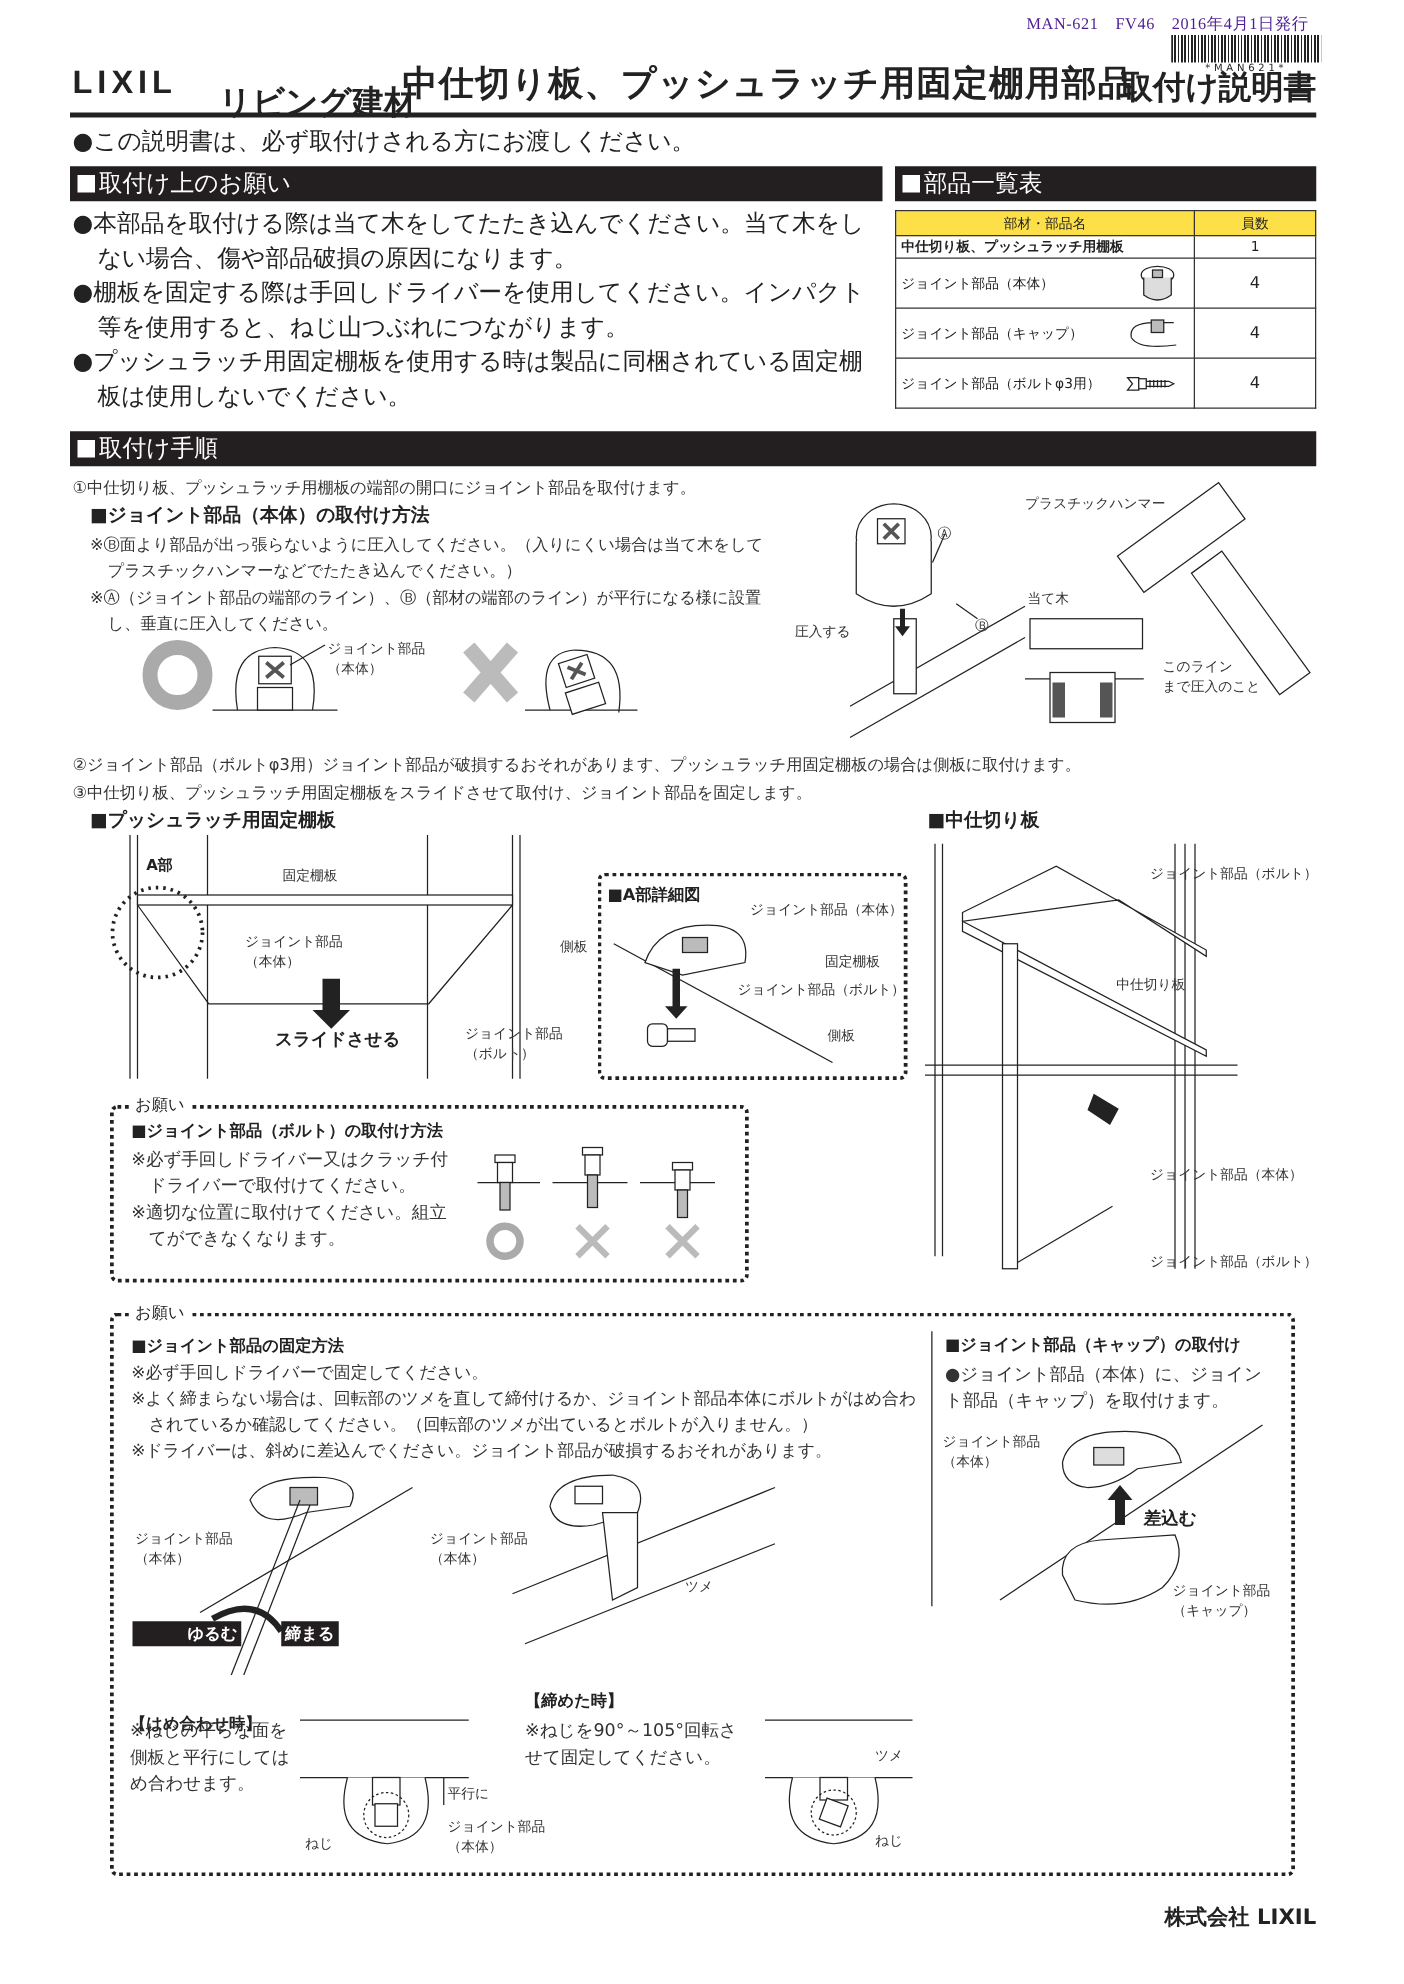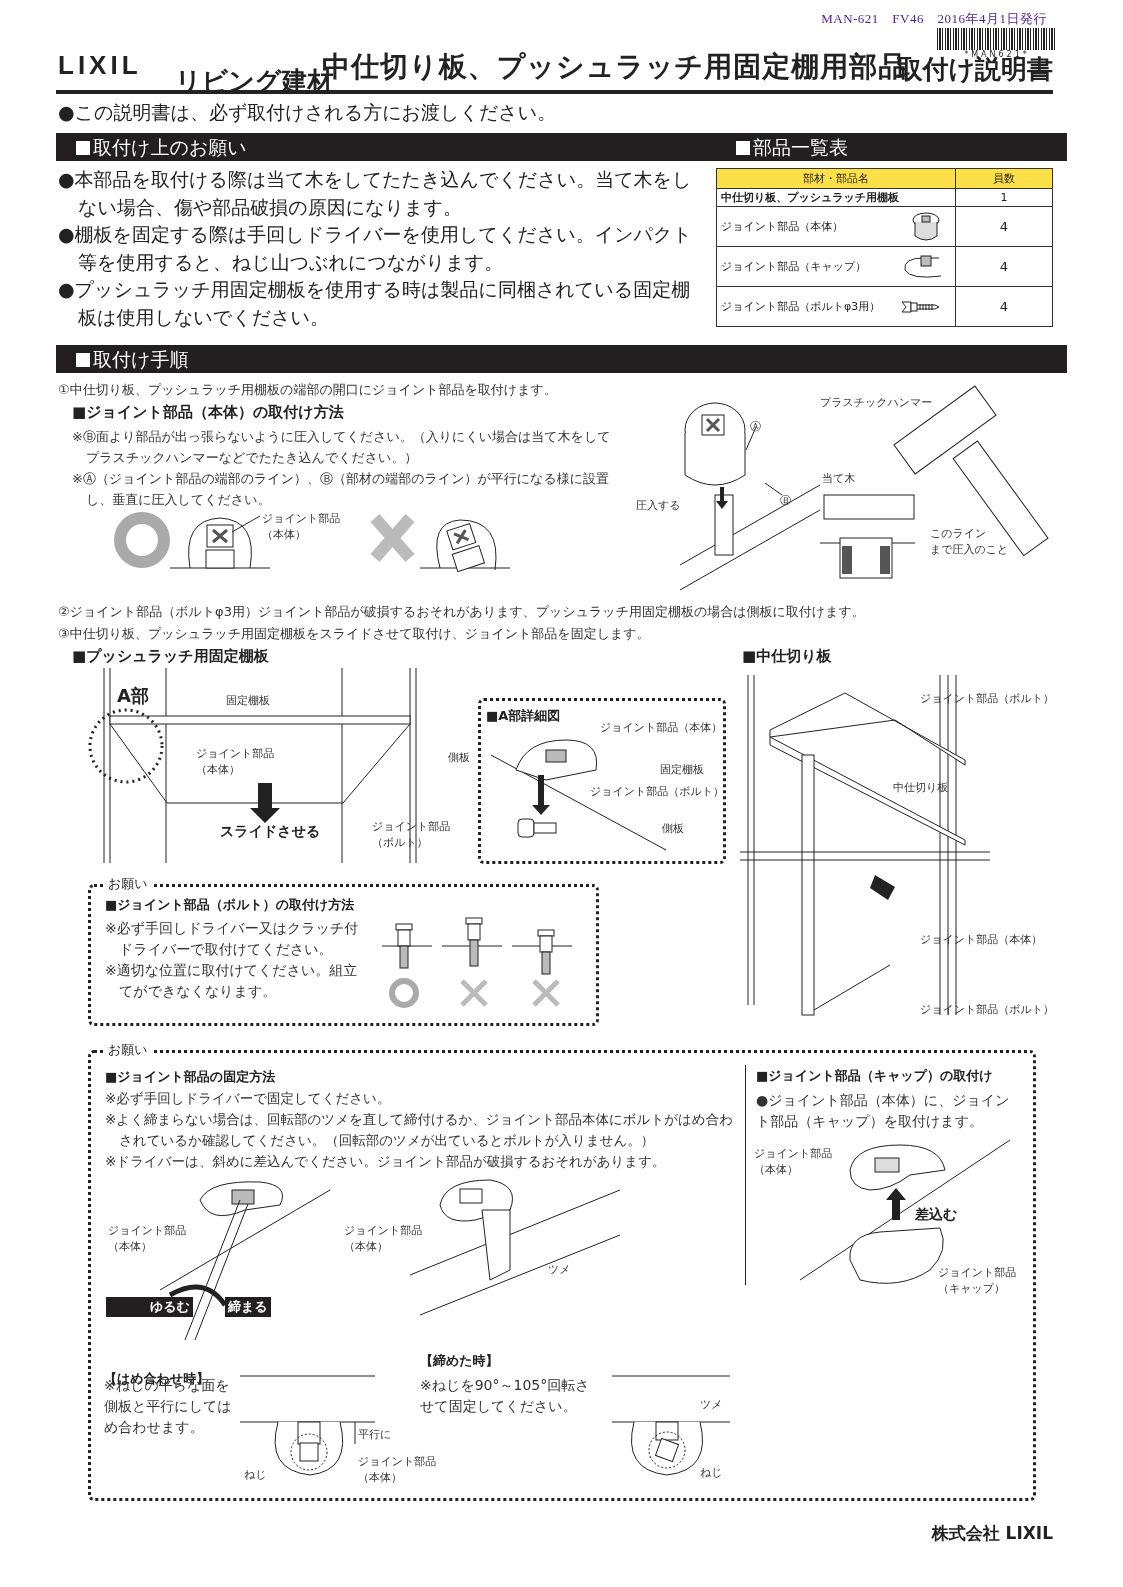--- a/index.html
+++ b/index.html
@@ -7,21 +7,21 @@
   .abs{position:absolute;}
   .meta{right:76px;top:10px;font-size:13px;color:#4c1d95;letter-spacing:.5px;font-family:Liberation Serif, serif;}
   .barcode{right:66px;top:28px;width:120px;height:22px;background:repeating-linear-gradient(90deg,#222 0 1px,#fff 1px 2px,#222 2px 4px,#fff 4px 5px,#222 5px 6px,#fff 6px 8px);}
   .barcode-txt{right:66px;top:50px;width:120px;text-align:center;font-size:8px;letter-spacing:3px;}
   .logo{left:58px;top:50px;font-size:26px;font-weight:bold;letter-spacing:4px;font-family:"Liberation Sans",sans-serif;}
   .cat{left:175px;top:64px;font-size:26px;font-weight:bold;}
   .title{left:322px;top:48px;font-size:28px;font-weight:bold;letter-spacing:1px;}
   .title2{right:70px;top:52px;font-size:26px;font-weight:bold;}
   .rule{left:56px;right:70px;top:90px;height:4px;background:#222;}
   .notice{left:58px;top:100px;font-size:19px;}
-  .bar{background:#231f20;color:#fff;font-size:19px;height:28px;line-height:28px;padding-left:20px;}
+  .bar{background:#231f20;color:#fff;font-size:19px;height:28px;line-height:28px;padding-left:6px;}
   .bar::before{content:"";display:inline-block;width:14px;height:14px;background:#fff;margin-right:3px;vertical-align:-1px;}
   .para{font-size:19px;line-height:27.5px;}
   .para p{margin:0;padding-left:20px;text-indent:-20px;}
   table.parts{border-collapse:collapse;font-size:11px;}
   table.parts td,table.parts th{border:1px solid #333;padding:0 4px;}
   table.parts th{font-weight:normal;background:#fde047;height:19px;text-align:center;}
   .step{font-size:13px;color:#333;}
   .sub{font-size:15px;font-weight:bold;}
   .sub::before{content:"■";}
   .note{font-size:13px;line-height:21px;color:#333;}
@@ -169,21 +169,21 @@
     <line x1="20" y1="0" x2="20" y2="195" stroke="#222"></line>
   <line x1="76" y1="0" x2="76" y2="195" stroke="#222"></line>
     <line x1="252" y1="0" x2="252" y2="195" stroke="#222"></line>
   <line x1="320" y1="0" x2="320" y2="195" stroke="#222"></line>
     <line x1="326" y1="0" x2="326" y2="195" stroke="#222"></line>
   <rect x="20" y="48" width="300" height="8" fill="#fff" stroke="#222"></rect>
   <path d="M20 56 L77 135 H253 L320 56" fill="none" stroke="#222"></path>
   <circle cx="36" cy="78" r="36" fill="none" stroke="#222" stroke-width="3" stroke-dasharray="2 4"></circle>
   <path d="M168 115 V140 H160 L175 155 L190 140 H182 V115 Z" fill="#222"></path>
 </svg>
-<div class="abs" style="left:117px;top:684px;font-size:18px;font-weight:bold;">A部</div>
+<div class="abs" style="left:117px;top:684px;font-size:12px;font-weight:bold;">A部</div>
 <div class="abs lbl" style="left:226px;top:694px;">固定棚板</div>
 <div class="abs lbl" style="left:196px;top:747px;">ジョイント部品</div>
 <div class="abs lbl" style="left:196px;top:763px;">（本体）</div>
 <div class="abs lbl" style="left:448px;top:751px;">側板</div>
 <div class="abs" style="left:220px;top:823px;font-size:14px;font-weight:bold;">スライドさせる</div>
 <div class="abs lbl" style="left:372px;top:820px;">ジョイント部品</div>
 <div class="abs lbl" style="left:372px;top:836px;">（ボルト）</div>
 
 <div class="abs dot-box" style="left:478px;top:698px;width:242px;height:160px;"></div>
 <div class="abs sub" style="left:486px;top:707px;font-size:13px;">A部詳細図</div>

